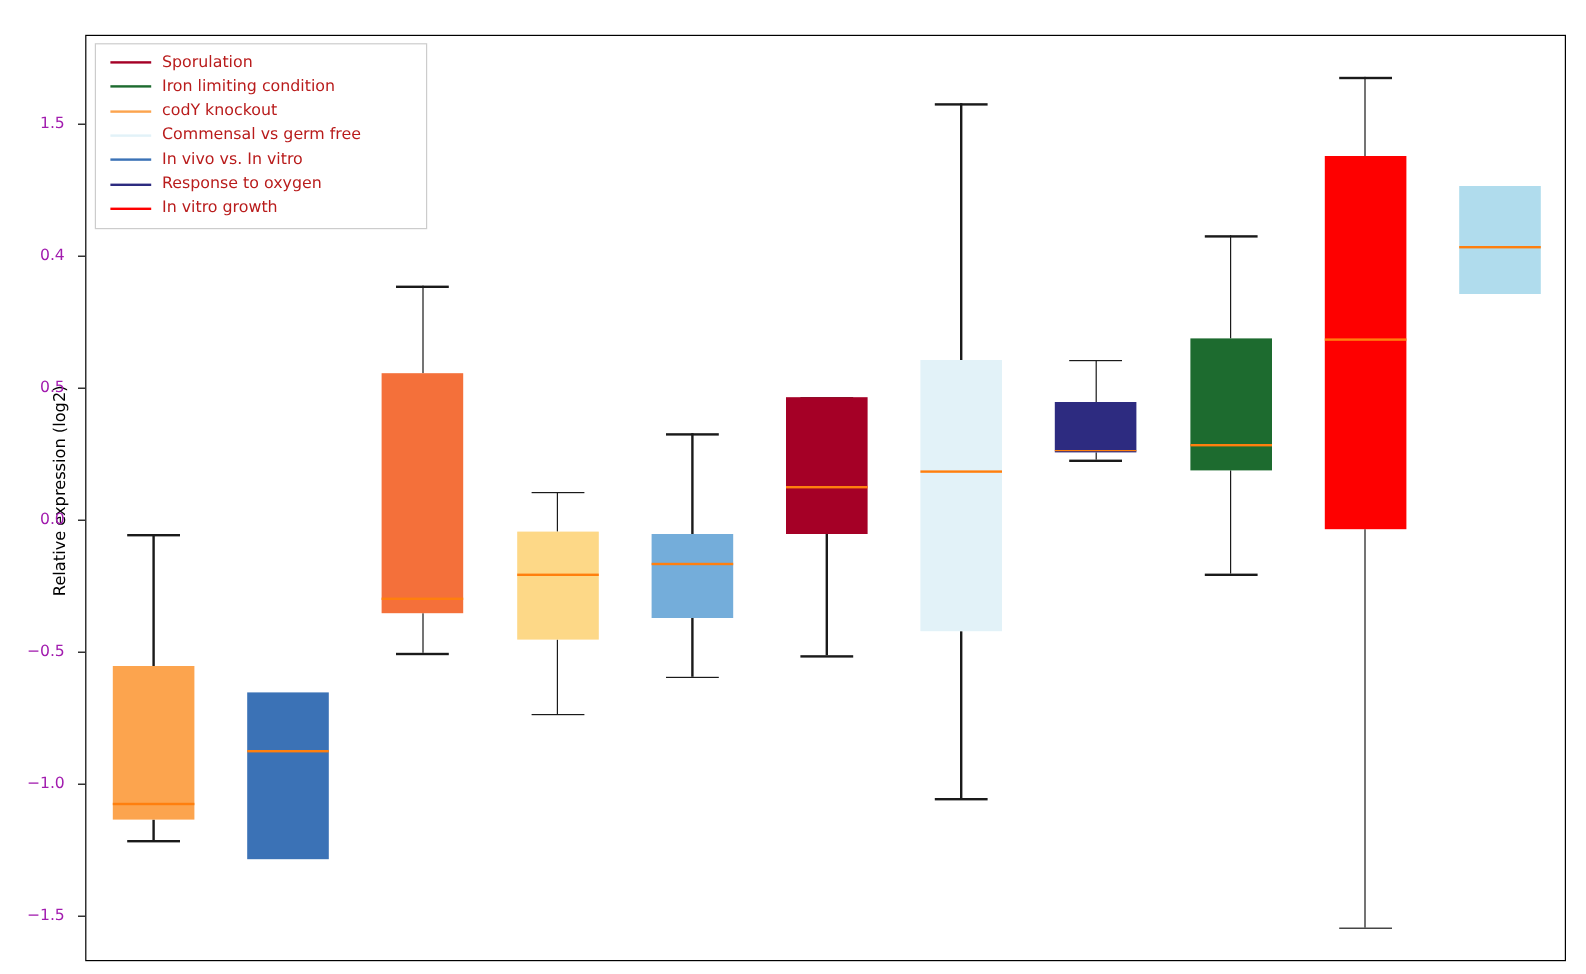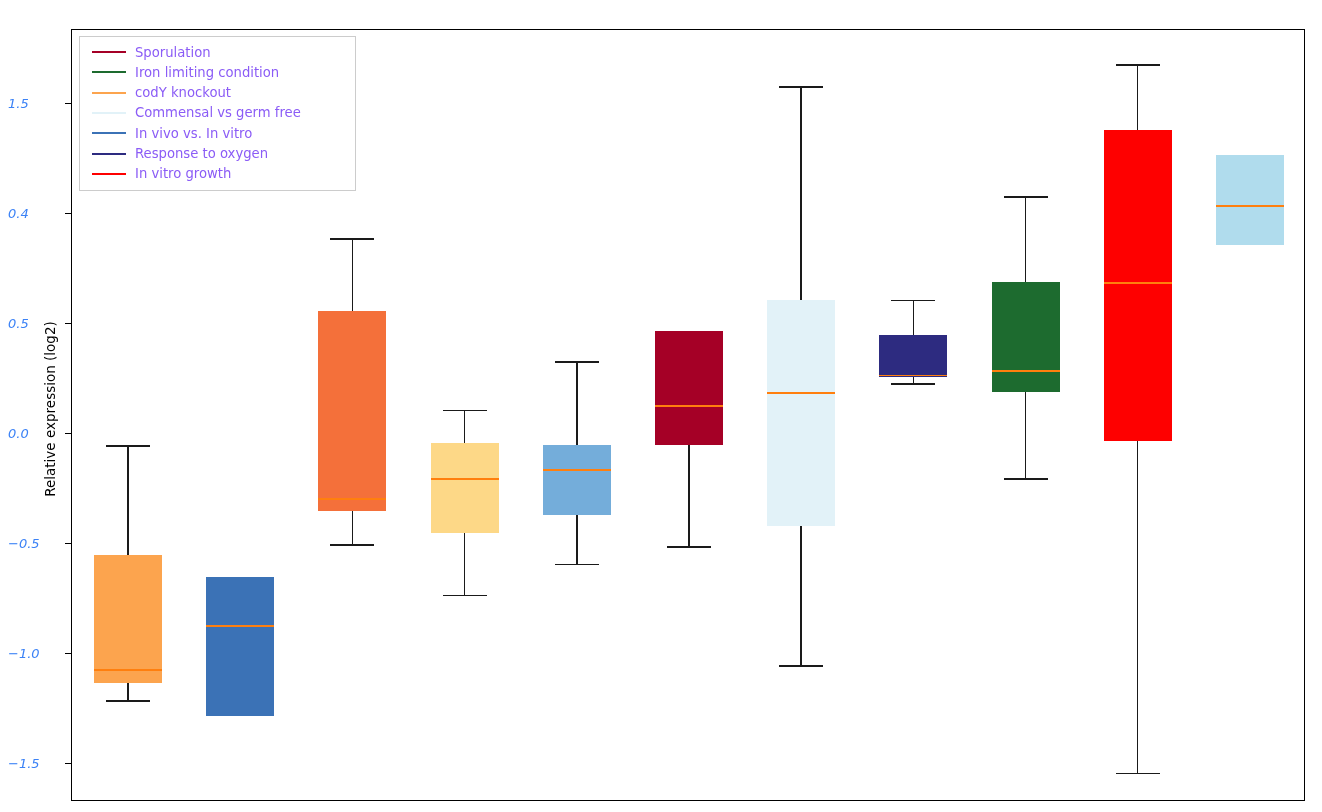--- a/index.html
+++ b/index.html
@@ -19,32 +19,32 @@
   #plot-area{position:absolute;left:0;top:0;width:100%;height:100%;}
 
   
   #ylabel{
     position:absolute;left:-284px;top:372px;width:640px;text-align:center;
     transform:rotate(-90deg);transform-origin:center center;
     font-size:13.5px;color:#000;white-space:nowrap;
   }
   #ylabel-wrap{position:absolute;left:14px;top:29px;width:20px;height:772px;}
   .ytick-line{position:absolute;width:6px;height:1.2px;background:#000;left:65px;}
-  .ytick-text{position:absolute;right:0;font-size:13px;color:#3b82f6;transform:translateY(-50%);width:46px;font-style:italic;}
+  .ytick-text{position:absolute;right:0;font-size:13px;color:#a21caf;transform:translateY(-50%);text-align:right;width:46px;}
   .ytick-holder{position:absolute;left:0;width:71px;height:0;}
 
   
   #legend{
     position:absolute;left:79px;top:36px;width:277px;
     background:#fff;border:0.9px solid #cccccc;padding:5px 6px 6px 6px;
     box-sizing:border-box;
   }
   .legend-row{display:flex;align-items:center;height:20.3px;}
   .legend-swatch{width:34px;height:0;border-top-width:2.2px;border-top-style:solid;margin-left:6px;margin-right:9px;flex:0 0 auto;}
-  .legend-label{font-size:13.2px;color:#8b5cf6;white-space:nowrap;line-height:1;}
+  .legend-label{font-size:13.2px;color:#b91c1c;white-space:nowrap;line-height:1;}
 
   
   .box-group{position:absolute;}
   .box-rect{position:absolute;box-sizing:border-box;}
   .median-line{position:absolute;height:1.8px;background:#ff7f0e;}
   .whisker-vline{position:absolute;width:1.4px;background:#1a1a1a;left:50%;margin-left:-0.7px;}
   .cap-line{position:absolute;height:1.6px;background:#1a1a1a;}
 </style>
 </head>
 <body>

